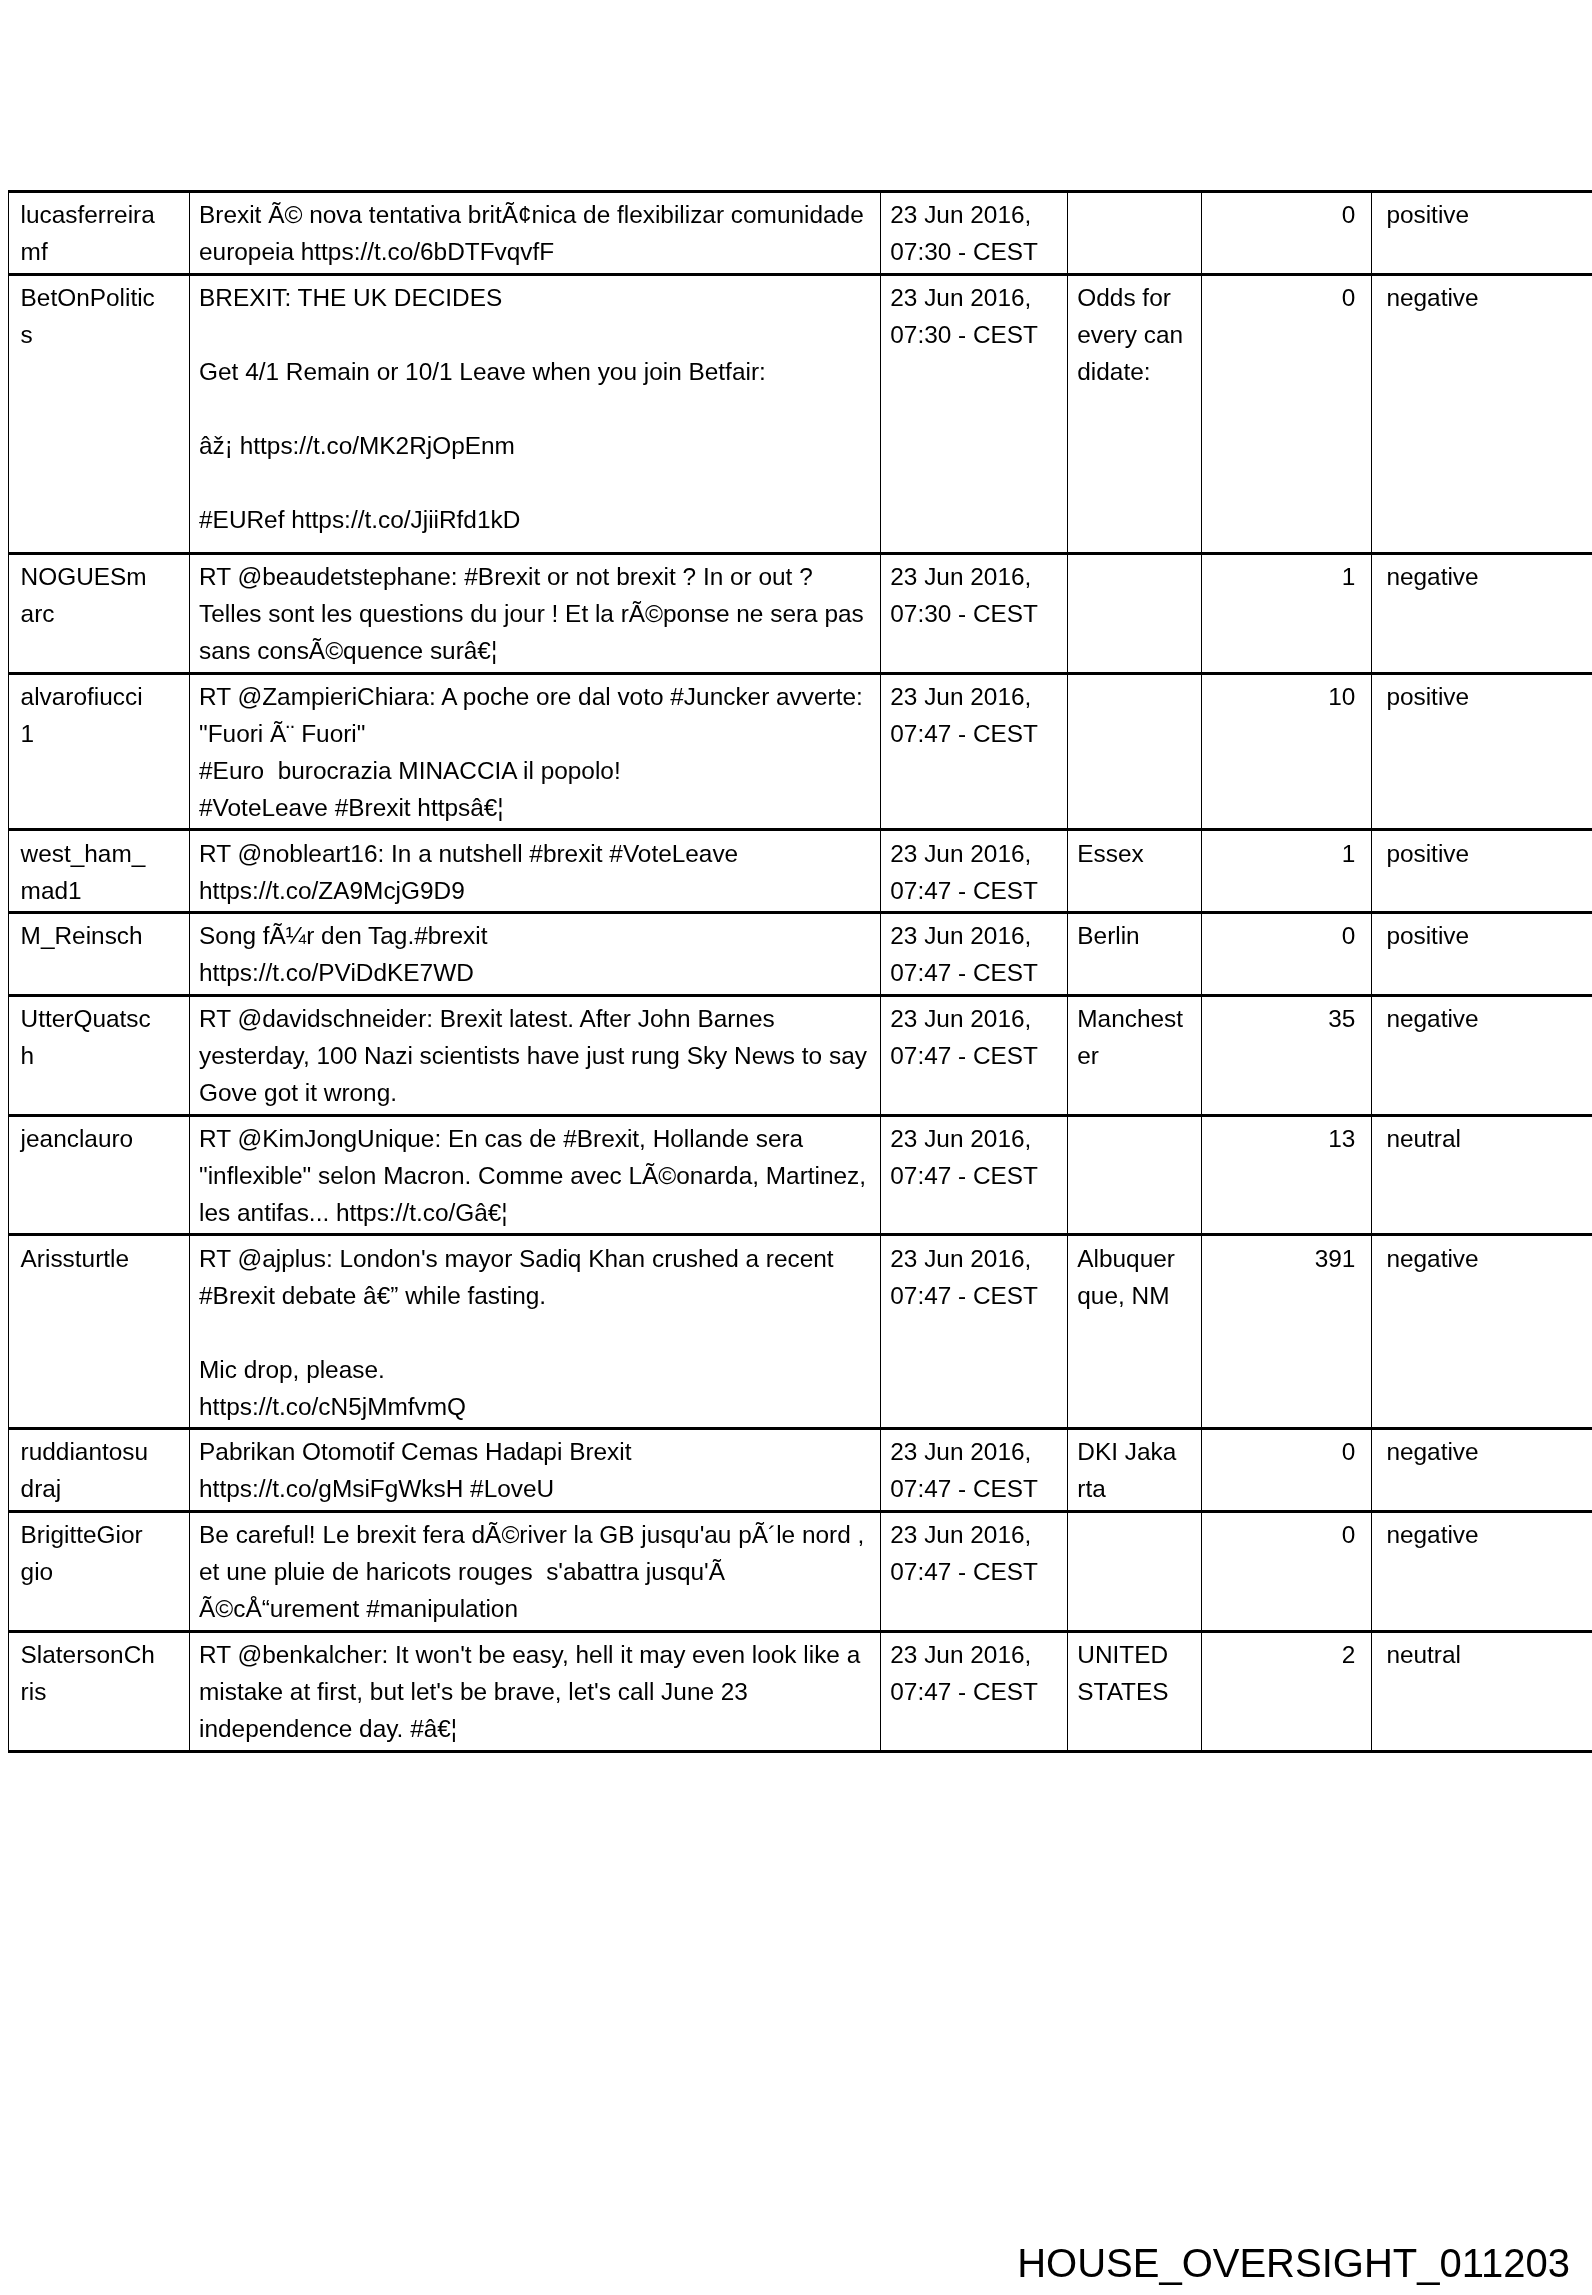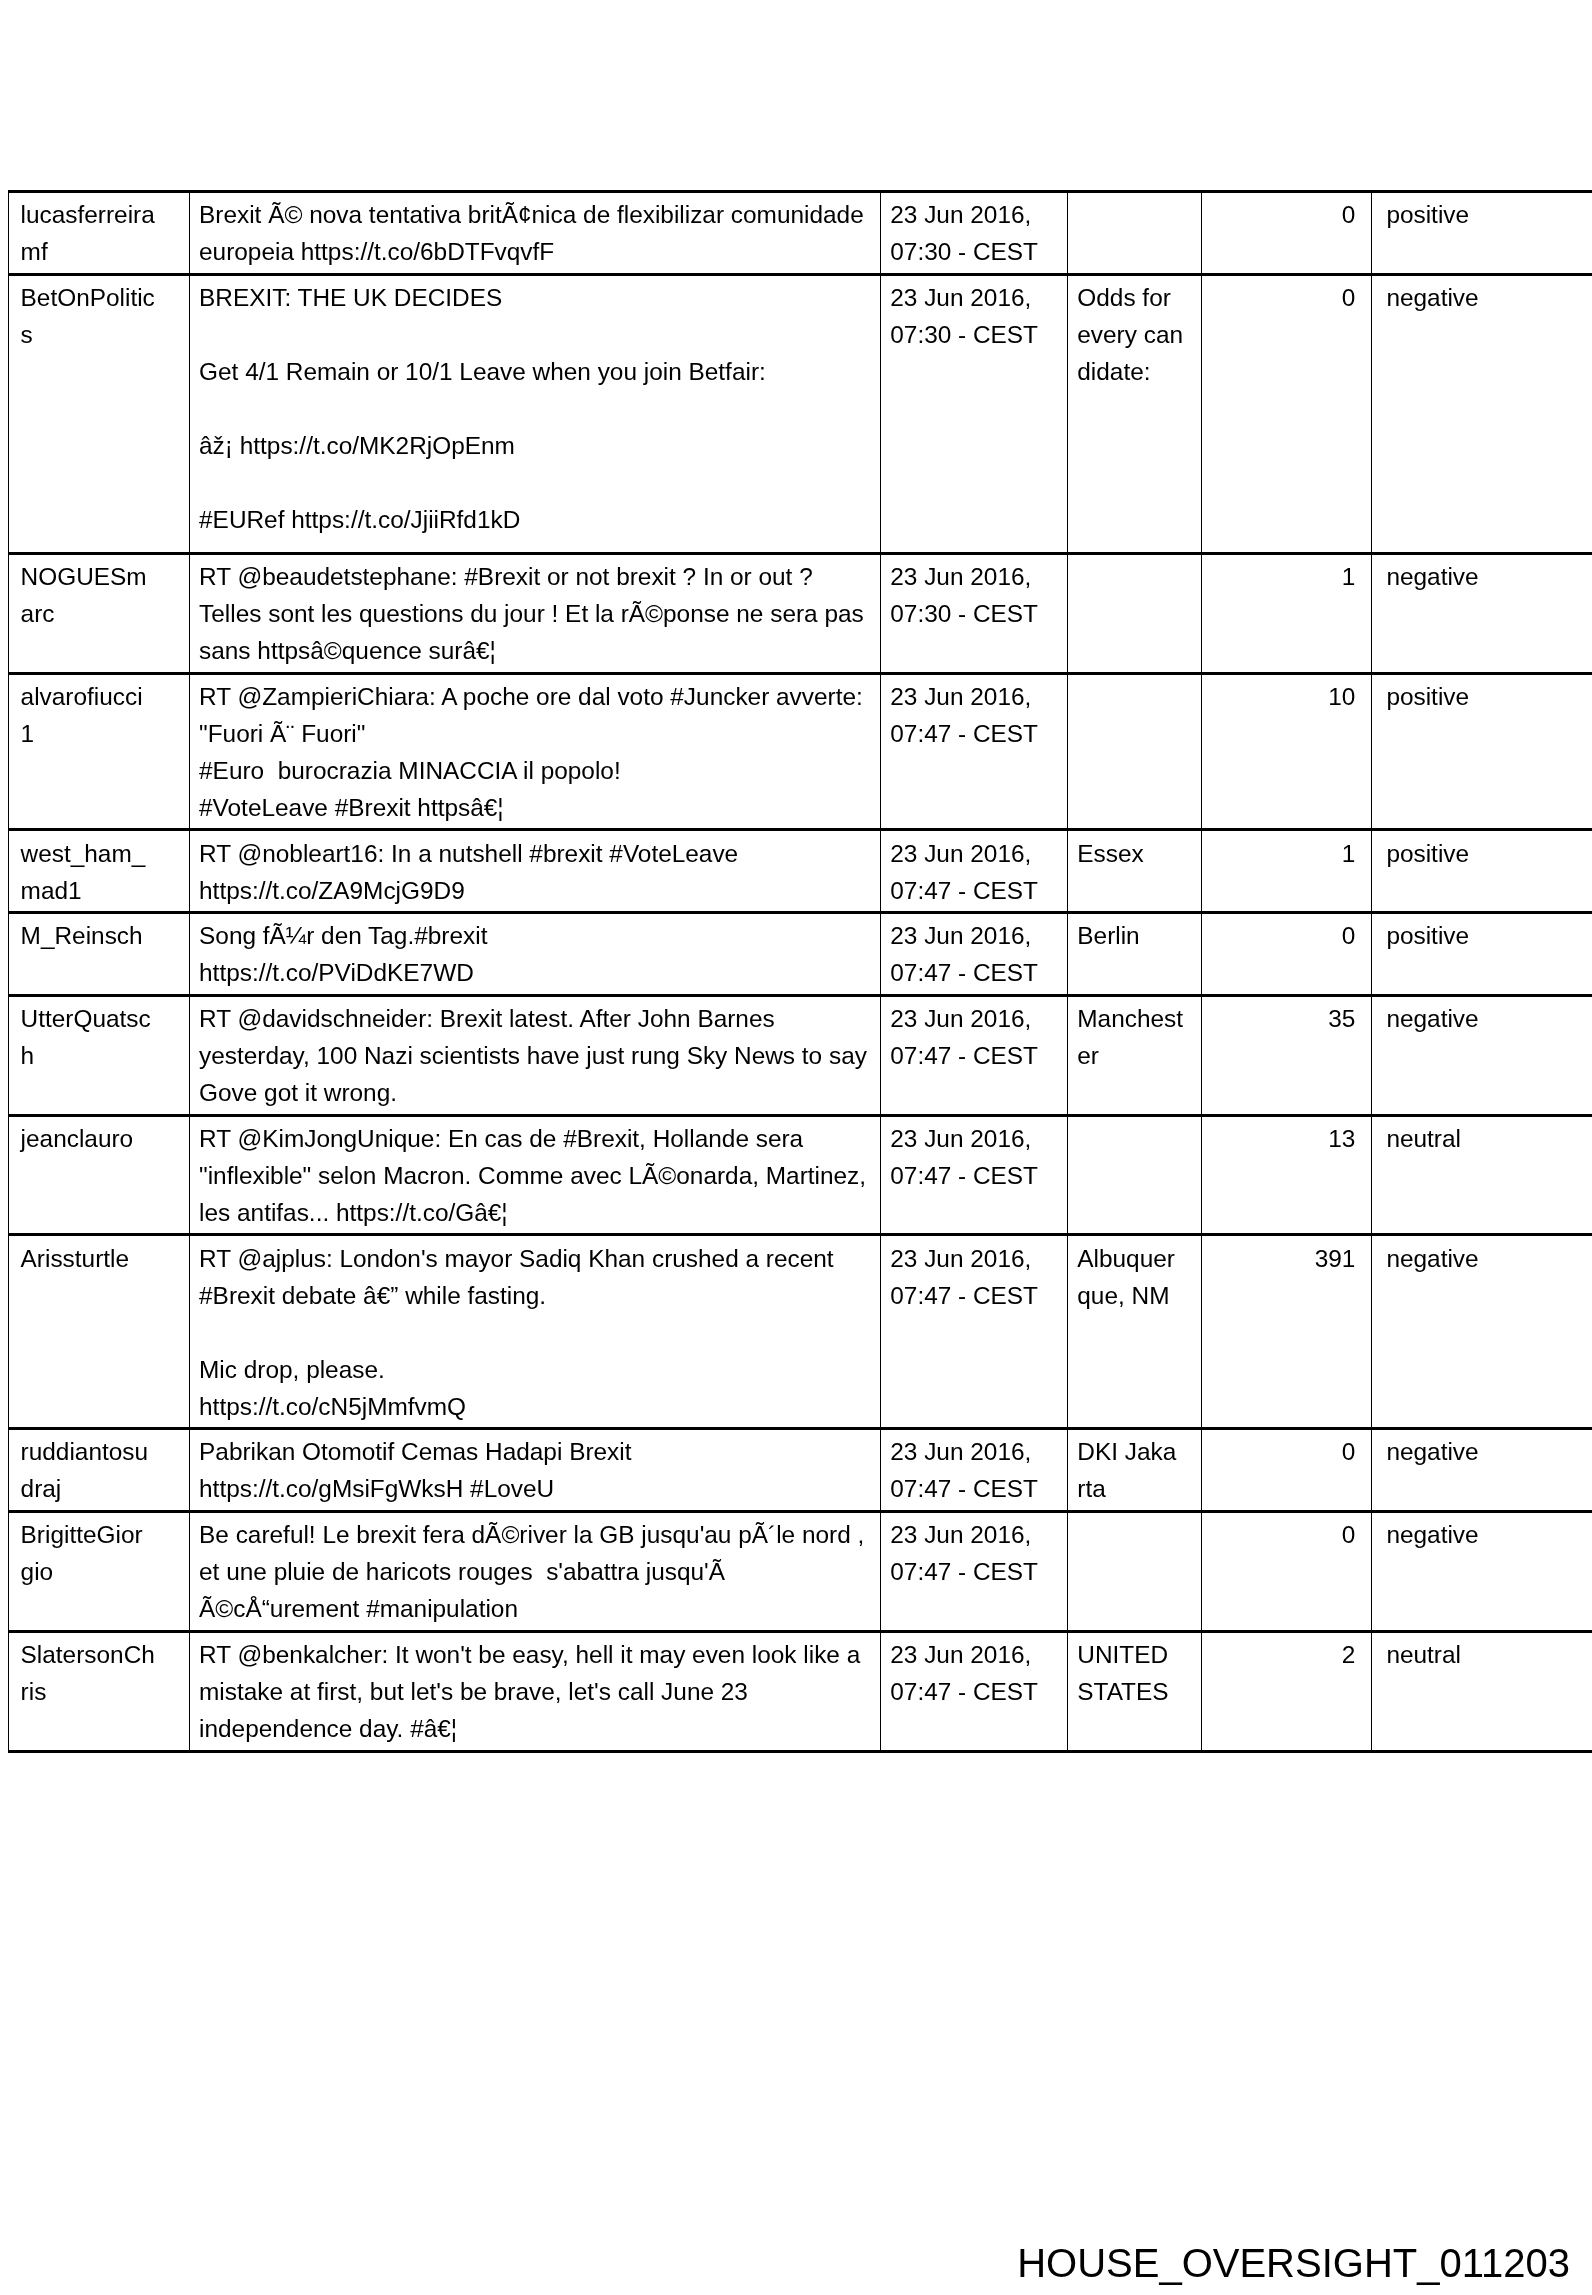--- a/index.html
+++ b/index.html
@@ -86,21 +86,21 @@
 âž¡ https://t.co/MK2RjOpEnm
 
 #EURef https://t.co/JjiiRfd1kD</td>
         <td class="date">23 Jun 2016, 07:30 - CEST</td>
         <td class="loc">Odds for every candidate:</td>
         <td class="count">0</td>
         <td class="sent">negative</td>
       </tr>
       <tr style="height: 110px;">
         <td class="user">NOGUESmarc</td>
-        <td class="tweet">RT @beaudetstephane: #Brexit or not brexit ? In or out ? Telles sont les questions du jour ! Et la rÃ©ponse ne sera pas sans httpsâ©quence surâ€¦</td>
+        <td class="tweet">RT @beaudetstephane: #Brexit or not brexit ? In or out ? Telles sont les questions du jour ! Et la rÃ©ponse ne sera pas sans consÃ©quence surâ€¦</td>
         <td class="date">23 Jun 2016, 07:30 - CEST</td>
         <td class="loc"></td>
         <td class="count">1</td>
         <td class="sent">negative</td>
       </tr>
       <tr style="height: 144px;">
         <td class="user">alvarofiucci1</td>
         <td class="tweet">RT @ZampieriChiara: A poche ore dal voto #Juncker avverte: "Fuori Ã¨ Fuori"
 #Euro  burocrazia MINACCIA il popolo!
 #VoteLeave #Brexit httpsâ€¦</td>

